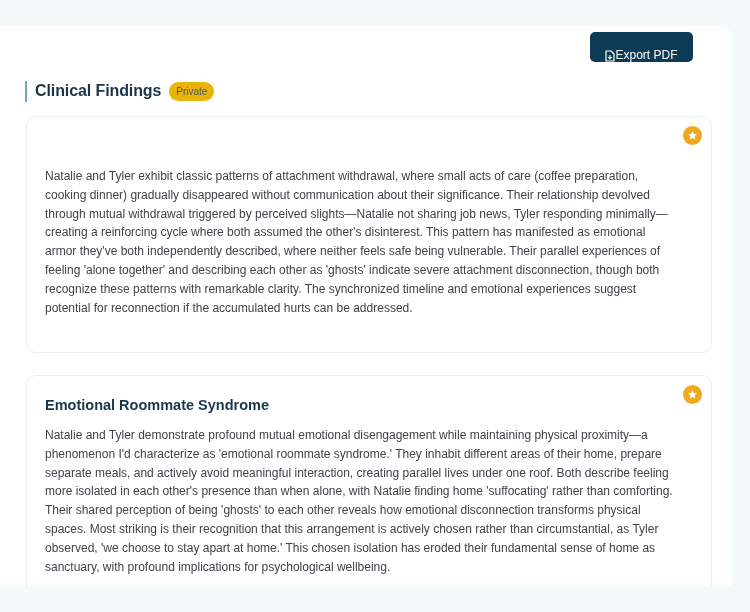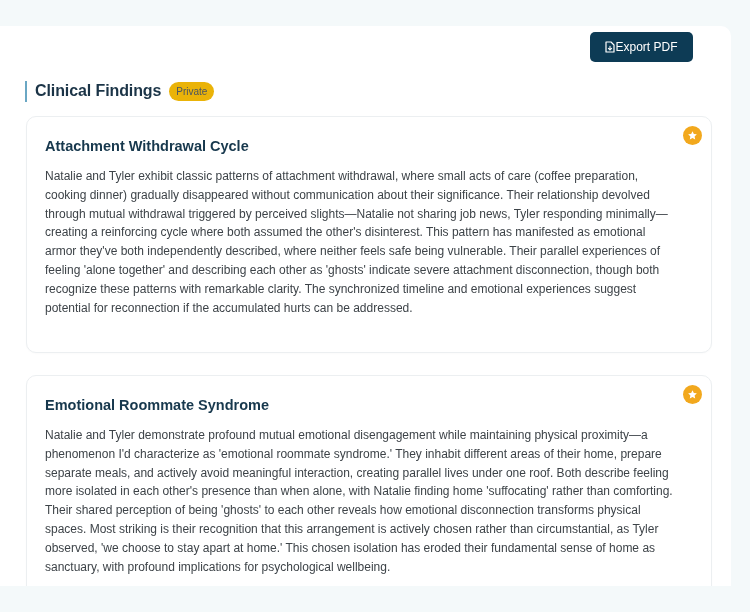--- a/index.html
+++ b/index.html
@@ -18,21 +18,21 @@
     .bottom-strip {
       position: absolute; left: 0; top: 586px; width: 750px; height: 26px;
       background: #f4f9fa;
     }
     .export-btn {
       position: absolute;
       left: 590px; top: 32px;
       width: 103px; height: 30px;
       background: #0d3b55;
       border-radius: 5px;
-      display: flex; align-items: center; justify-content: center;
+      display: flex; align-items: flex-end; justify-content: center;
       color: #ffffff;
       font-size: 12px;
       cursor: pointer;
     }
     .export-btn svg { display: block; }
     .section-header {
       position: absolute; left: 25px; top: 80px;
       display: flex; align-items: center; height: 22px;
     }
     .accent-bar {
@@ -92,21 +92,20 @@
   <span>Export PDF</span>
 </button>
 
 <div class="section-header">
   <div class="accent-bar"></div>
   <span class="section-title">Clinical Findings</span>
   <span class="badge">Private</span>
 </div>
 
 <div class="card card-1">
-  <div class="card-title">Attachment Withdrawal Cycle</div>
   <div class="star-btn">
     <span>
       <svg width="11" height="11" viewBox="0 0 24 24">
           <path d="M12 2.5l2.9 6.1 6.6.8-4.9 4.6 1.3 6.6L12 17.3l-5.9 3.3 1.3-6.6-4.9-4.6 6.6-.8z" fill="#fff"></path>
         </svg>
     </span>
   </div>
   <div class="card-body">Natalie and Tyler exhibit classic patterns of attachment withdrawal, where small acts of care (coffee preparation, cooking dinner) gradually disappeared without communication about their significance. Their relationship devolved through mutual withdrawal triggered by perceived slights—Natalie not sharing job news, Tyler responding minimally—creating a reinforcing cycle where both assumed the other's disinterest. This pattern has manifested as emotional armor they've both independently described, where neither feels safe being vulnerable. Their parallel experiences of feeling 'alone together' and describing each other as 'ghosts' indicate severe attachment disconnection, though both recognize these patterns with remarkable clarity. The synchronized timeline and emotional experiences suggest potential for reconnection if the accumulated hurts can be addressed.</div>
 </div>
 

